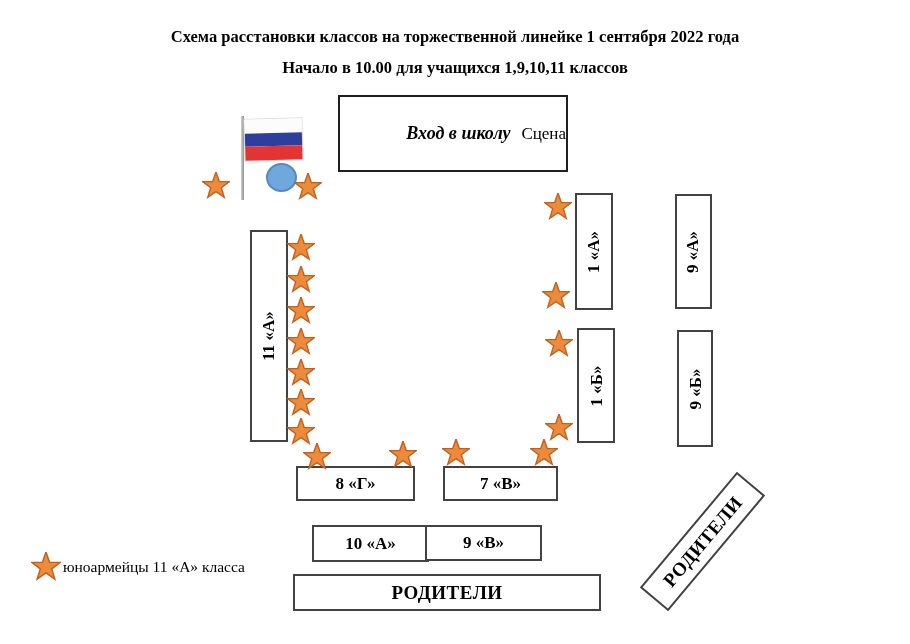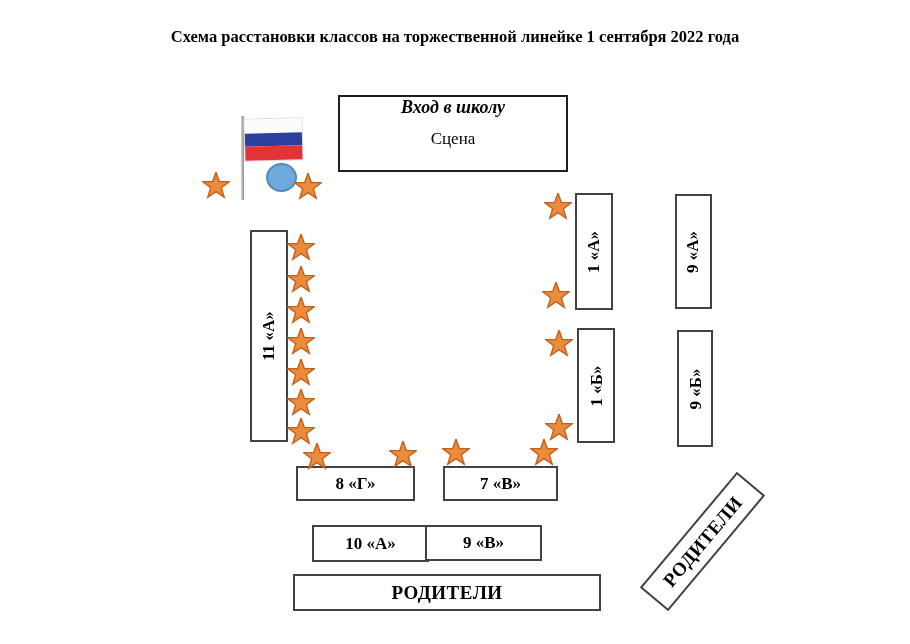--- a/index.html
+++ b/index.html
@@ -10,21 +10,21 @@
   .title-line {
     position:absolute; left:0; width:100%; text-align:center;
     font-weight:bold; font-size:16.5px; color:#000;
   }
   .title-line.l1 { top:27px; }
   .title-line.l2 { top:58px; }
 
   .entrance-box {
     position:absolute; left:338px; top:95px; width:230px; height:77px;
     border:2px solid #1f1f1f; box-sizing:border-box; background:#fff;
-    display:flex; flex-direction:column; align-items:center; justify-content:flex-start; gap:11px;
+    display:flex; flex-direction:row; align-items:center; justify-content:flex-end; gap:11px;
   }
   .entrance-label { font-size:18px; font-weight:bold; font-style:italic; }
   .stage-label { font-size:17px; }
 
   .flag-pole {
     position:absolute; left:241px; top:116px; width:3px; height:84px;
     background:linear-gradient(to right,#d2d2d2,#8f8f8f);
   }
   .flag {
     position:absolute; left:244px; top:118px; width:59px; height:43px;
@@ -54,20 +54,21 @@
     display:flex; align-items:center; font-size:15.5px; color:#000;
   }
   .legend-star-slot { display:inline-flex; margin-right:2px; }
 </style>
 </head>
 <body>
 
 <div class="canvas">
 
   <div class="title-line l1">Схема расстановки классов на торжественной линейке 1 сентября 2022 года</div>
+  <div class="title-line l2">Начало в 10.00 для учащихся 1,9,10,11 классов</div>
 
   <div class="flag-pole"></div>
   <div class="flag">
     <div class="flag-stripe" style="background: rgb(252, 252, 252);"></div>
     <div class="flag-stripe" style="background: rgb(45, 63, 158);"></div>
     <div class="flag-stripe" style="background: rgb(226, 52, 52);"></div>
   </div>
   <div class="blue-circle" style="background: rgb(111, 168, 220); border-color: rgb(85, 137, 192);"></div>
 
   <div class="entrance-box">
@@ -157,14 +158,22 @@
         <polygon points="12,0 14.82,8.12 23.41,8.29 16.57,13.48 19.05,21.71 12,16.8 4.95,21.71 7.43,13.48 0.59,8.29 9.18,8.12" fill="#ED8B3C" stroke="#C2611D" stroke-width="1.2"></polygon>
       </svg>
       <svg viewBox="0 0 24 24" width="28" height="28" class="field-star" style="left: 545px; top: 330px;">
         <polygon points="12,0 14.82,8.12 23.41,8.29 16.57,13.48 19.05,21.71 12,16.8 4.95,21.71 7.43,13.48 0.59,8.29 9.18,8.12" fill="#ED8B3C" stroke="#C2611D" stroke-width="1.2"></polygon>
       </svg>
       <svg viewBox="0 0 24 24" width="28" height="28" class="field-star" style="left: 545px; top: 414px;">
         <polygon points="12,0 14.82,8.12 23.41,8.29 16.57,13.48 19.05,21.71 12,16.8 4.95,21.71 7.43,13.48 0.59,8.29 9.18,8.12" fill="#ED8B3C" stroke="#C2611D" stroke-width="1.2"></polygon>
       </svg>
     </div>
 
+  <div class="legend">
+    <span class="legend-star-slot">
+        <svg viewBox="0 0 24 24" width="30" height="30">
+          <polygon points="12,0 14.82,8.12 23.41,8.29 16.57,13.48 19.05,21.71 12,16.8 4.95,21.71 7.43,13.48 0.59,8.29 9.18,8.12" fill="#ED8B3C" stroke="#C2611D" stroke-width="1.2"></polygon>
+        </svg>
+      </span>
+    <span>юноармейцы 11 «А» класса</span>
+  </div>
 
 </div>
 
 </body></html>

